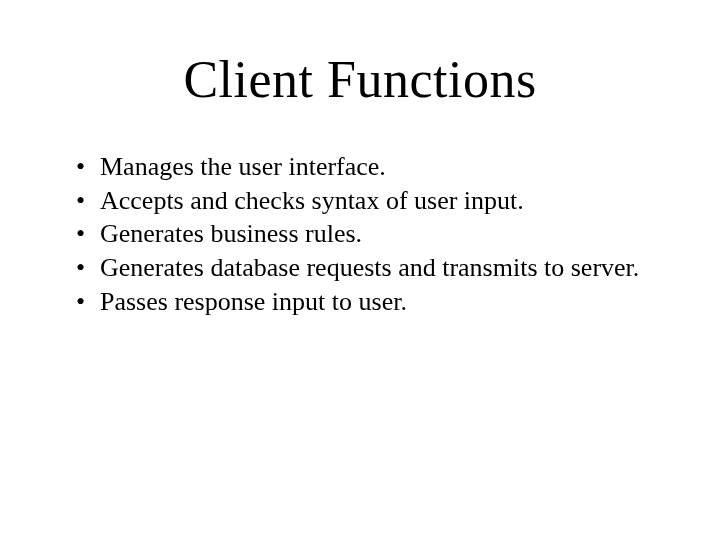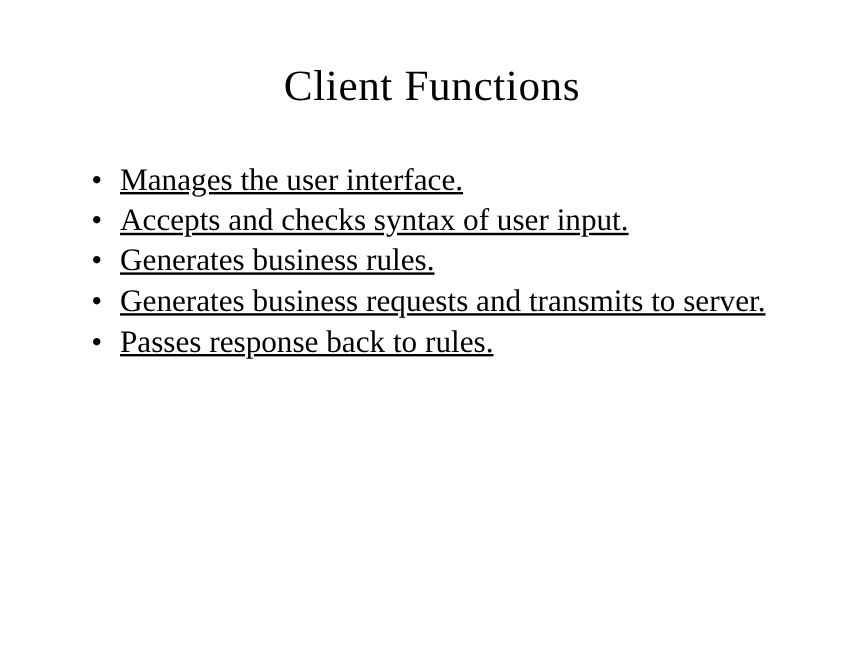--- a/index.html
+++ b/index.html
@@ -15,21 +15,21 @@
       color: #000000;
       position: relative;
       overflow: hidden;
     }
     .slide {
       width: 100%;
       height: 100%;
       padding: 50px 60px 40px 60px;
     }
     .title {
-      font-size: 36px;
+      font-size: 52px;
       font-weight: normal;
       text-align: center;
       margin-bottom: 42px;
       letter-spacing: 0.5px;
     }
     .bullet-list {
       list-style: none;
       padding-left: 12px;
     }
     .bullet-item {
@@ -41,21 +41,20 @@
     }
     .bullet-marker {
       display: inline-block;
       width: 28px;
       flex-shrink: 0;
       text-align: left;
       padding-left: 4px;
     }
     .bullet-text {
       flex: 1;
-      text-decoration: underline;
     }
   </style>
 </head>
 <body>
 
 <div class="slide">
   <h1 class="title">Client Functions</h1>
   <ul class="bullet-list">
     <li class="bullet-item">
       <span class="bullet-marker">•</span>
@@ -64,20 +63,20 @@
     <li class="bullet-item">
       <span class="bullet-marker">•</span>
       <span class="bullet-text">Accepts and checks syntax of user input.</span>
     </li>
     <li class="bullet-item">
       <span class="bullet-marker">•</span>
       <span class="bullet-text">Generates business rules.</span>
     </li>
     <li class="bullet-item">
       <span class="bullet-marker">•</span>
-      <span class="bullet-text">Generates business requests and transmits to server.</span>
+      <span class="bullet-text">Generates database requests and transmits to server.</span>
     </li>
     <li class="bullet-item">
       <span class="bullet-marker">•</span>
-      <span class="bullet-text">Passes response back to rules.</span>
+      <span class="bullet-text">Passes response input to user.</span>
     </li>
   </ul>
 </div>
 
 </body></html>

